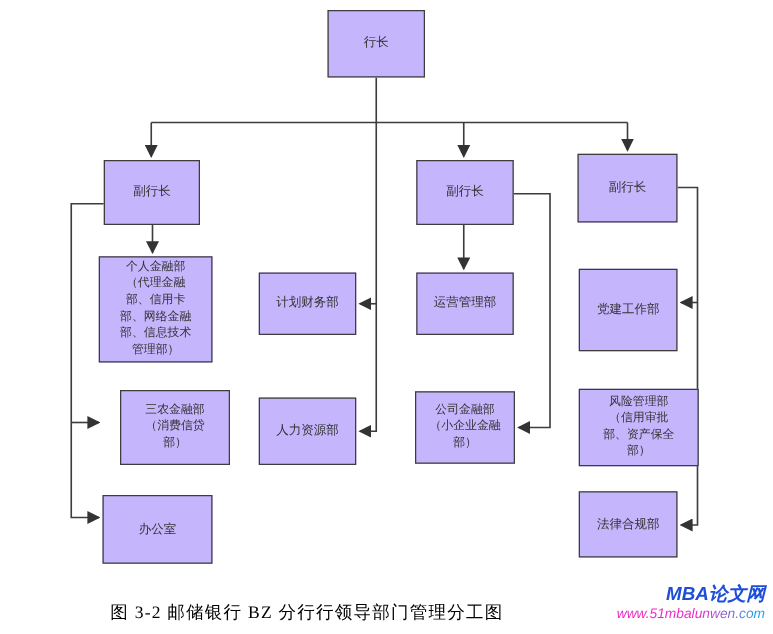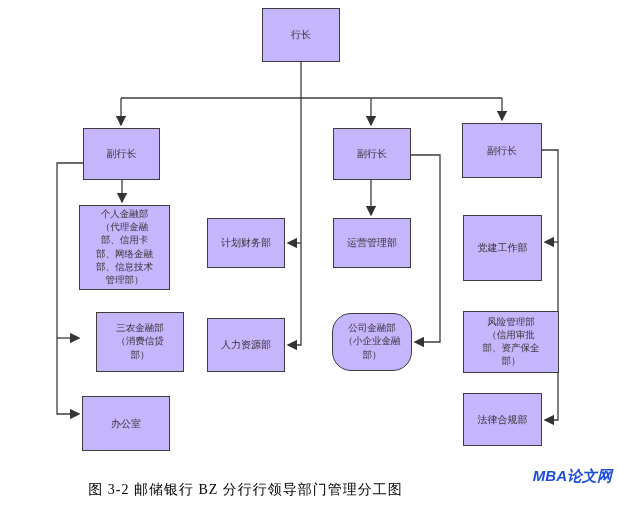--- a/index.html
+++ b/index.html
@@ -81,32 +81,33 @@
 部）</div>
 
   <div class="node small" style="left:82px;top:396px;width:88px;height:55px;">办公室</div>
 
   <div class="node small" style="left:207px;top:218px;width:78px;height:50px;">计划财务部</div>
 
   <div class="node small" style="left:207px;top:318px;width:78px;height:54px;">人力资源部</div>
 
   <div class="node small" style="left:333px;top:218px;width:78px;height:50px;text-align:right;">运营管理部</div>
 
-  <div class="node" style="left:332px;top:313px;width:80px;height:58px;border-radius:19px;">公司金融部
+  <div class="node" style="left:332px;top:313px;width:80px;height:58px;">公司金融部
 （小企业金融
 部）</div>
 
   <div class="node small" style="left:463px;top:215px;width:79px;height:66px;">党建工作部</div>
 
   <div class="node" style="left:463px;top:311px;width:96px;height:62px;">风险管理部
 （信用审批
 部、资产保全
 部）</div>
 
   <div class="node small" style="left:463px;top:393px;width:79px;height:53px;">法律合规部</div>
 
   <div id="caption">图 3-2 邮储银行 BZ 分行行领导部门管理分工图</div>
 
   <div id="watermark">
     <span class="wm-title">MBA论文网</span>
+    <span class="wm-url">www.51mbalunwen.com</span>
   </div>
 
 </div>
 
 </body></html>

